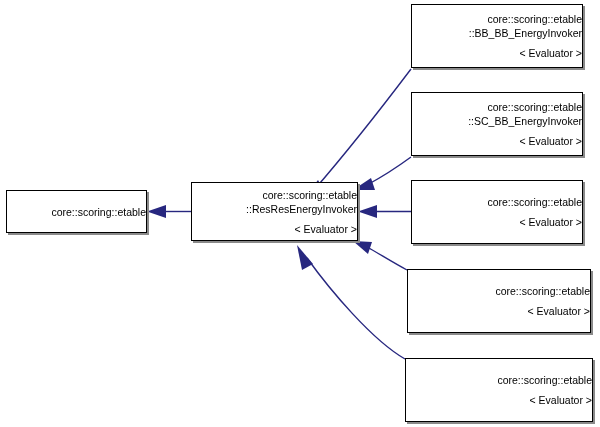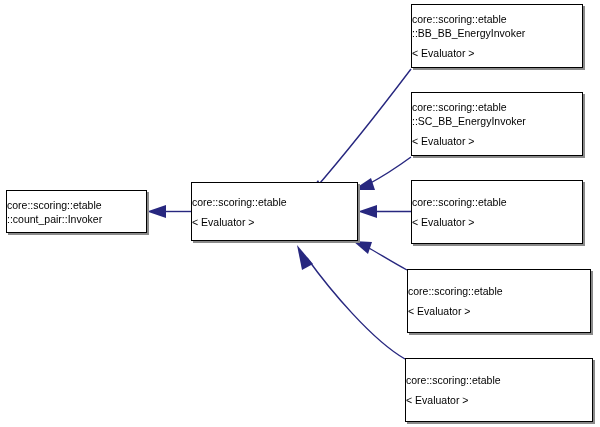--- a/index.html
+++ b/index.html
@@ -28,21 +28,21 @@
     pointer-events: none;
   }
   .node {
     position: absolute;
     box-sizing: border-box;
     background: #ffffff;
     border: 1px solid #000000;
     box-shadow: 2px 2px 0 0 #8a8a8a;
     display: flex;
     flex-direction: column;
-    align-items: flex-start;
+    align-items: flex-end;
     justify-content: center;
     text-align: center;
     color: #000000;
     font-size: 10.5px;
     line-height: 14px;
     letter-spacing: 0px;
     white-space: nowrap;
     z-index: 2;
   }
   .node .ln {
@@ -86,25 +86,25 @@
     </g>
 
     <g>
       <path d="M 405,359 C 372,340 330,290 307,258" fill="none" stroke="#27277f" stroke-width="1.4"></path>
       <polygon points="297,245 313,264 302,270" fill="#27277f"></polygon>
     </g>
   </svg>
 
   <div class="node" style="left:6px; top:190px; width:141px; height:43px;">
     <span class="ln">core::scoring::etable</span>
-    <span class="ln">::count_pair::Invoker</span>
   </div>
 
   <div class="node" style="left:191px; top:182px; width:167px; height:59px;">
     <span class="ln">core::scoring::etable</span>
+    <span class="ln">::ResResEnergyInvoker</span>
     <span class="tparam">&lt; Evaluator &gt;</span>
   </div>
 
   <div class="node" style="left:411px; top:4px; width:172px; height:64px;">
     <span class="ln">core::scoring::etable</span>
     <span class="ln">::BB_BB_EnergyInvoker</span>
     <span class="tparam">&lt; Evaluator &gt;</span>
   </div>
 
   <div class="node" style="left:411px; top:92px; width:172px; height:64px;">

